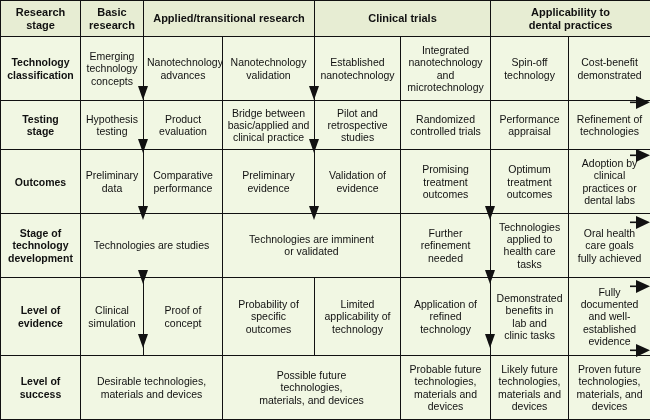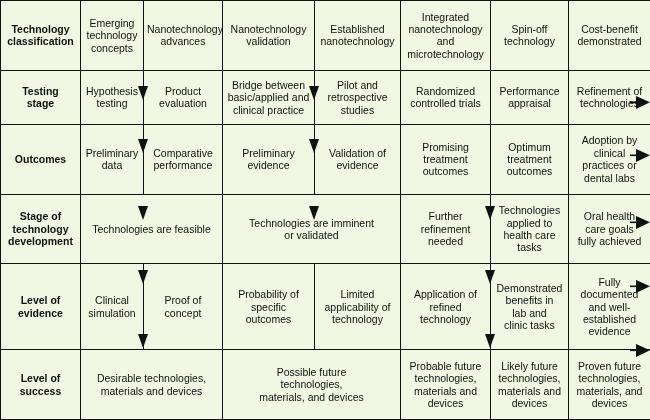--- a/index.html
+++ b/index.html
@@ -65,20 +65,27 @@
       <col style="width:80px">
       <col style="width:63px">
       <col style="width:79px">
       <col style="width:92px">
       <col style="width:86px">
       <col style="width:90px">
       <col style="width:78px">
       <col style="width:82px">
     </colgroup>
     <tbody id="tbody">
+        <tr class="head">
+          <td class="rowlabel">Research<br>stage</td>
+          <td colspan="1">Basic<br>research</td>
+          <td colspan="2">Applied/transitional research</td>
+          <td colspan="2">Clinical trials</td>
+          <td colspan="2">Applicability to<br>dental practices</td>
+        </tr>
         <tr>
           <td class="rowlabel">Technology<br>classification</td>
           <td colspan="1">Emerging<br>technology<br>concepts</td>
           <td colspan="1">Nanotechnology<br>advances</td>
           <td colspan="1">Nanotechnology<br>validation</td>
           <td colspan="1">Established<br>nanotechnology</td>
           <td colspan="1">Integrated<br>nanotechnology<br>and<br>microtechnology</td>
           <td colspan="1">Spin-off<br>technology</td>
           <td colspan="1">Cost-benefit<br>demonstrated</td>
         </tr>
@@ -97,21 +104,21 @@
           <td colspan="1">Preliminary<br>data</td>
           <td colspan="1">Comparative<br>performance</td>
           <td colspan="1">Preliminary<br>evidence</td>
           <td colspan="1">Validation of<br>evidence</td>
           <td colspan="1">Promising<br>treatment<br>outcomes</td>
           <td colspan="1">Optimum<br>treatment<br>outcomes</td>
           <td colspan="1">Adoption by<br>clinical<br>practices or<br>dental labs</td>
         </tr>
         <tr>
           <td class="rowlabel">Stage of<br>technology<br>development</td>
-          <td colspan="2">Technologies are feasible</td>
+          <td colspan="2">Technologies are studies</td>
           <td colspan="2">Technologies are imminent<br>or validated</td>
           <td colspan="1">Further<br>refinement<br>needed</td>
           <td colspan="1">Technologies<br>applied to<br>health care<br>tasks</td>
           <td colspan="1">Oral health<br>care goals<br>fully achieved</td>
         </tr>
         <tr>
           <td class="rowlabel">Level of<br>evidence</td>
           <td colspan="1">Clinical<br>simulation</td>
           <td colspan="1">Proof of<br>concept</td>
           <td colspan="1">Probability of<br>specific<br>outcomes</td>

